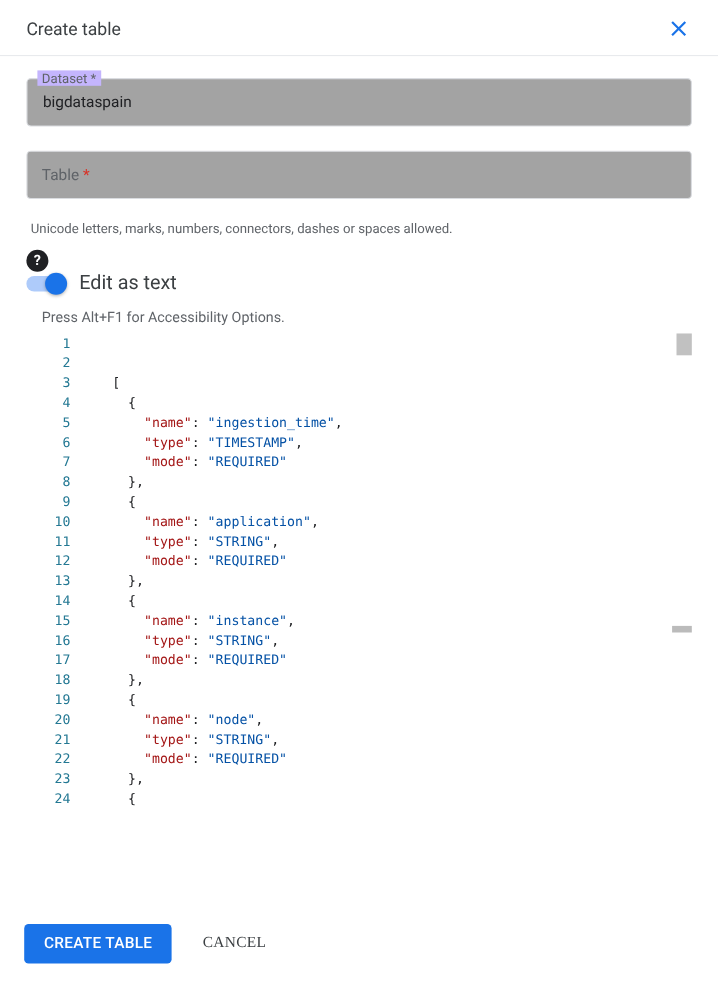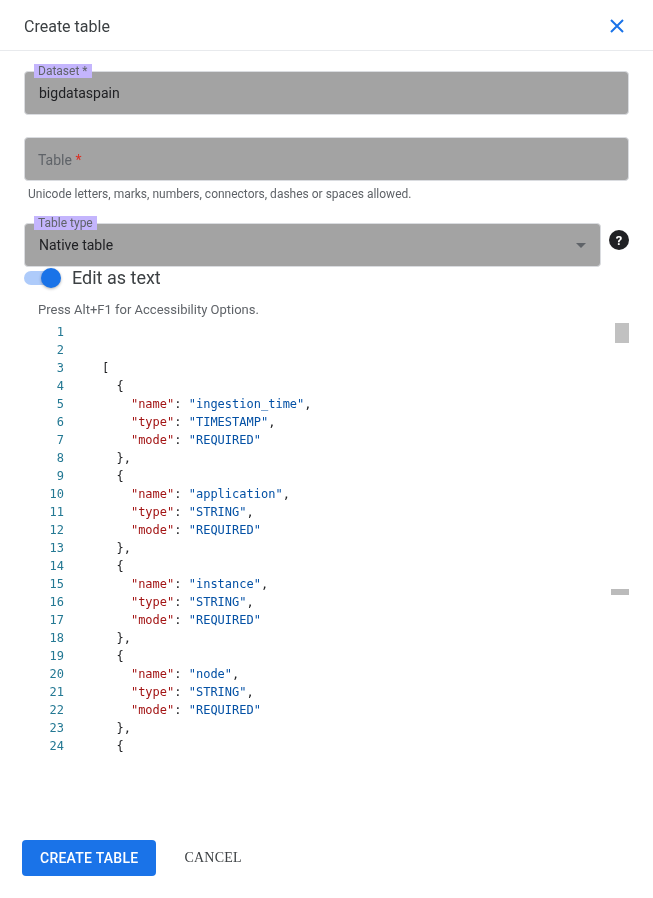--- a/index.html
+++ b/index.html
@@ -69,21 +69,21 @@
       position: absolute;
       top: 15px;
       left: 14px;
       font-size: 14px;
       color: #5f6368;
       pointer-events: none;
     }
     .helper {
       font-size: 12px;
       color: #5f6368;
-      margin: 6px 0 12px 4px;
+      margin: 20px 0 12px 4px;
     }
     .select-wrap {
       display: flex;
       align-items: center;
       gap: 8px;
     }
     .select-wrap .outlined-field {
       flex: 1;
       display: flex;
       justify-content: space-between;
@@ -244,27 +244,20 @@
     <input class="outlined-field" value="bigdataspain" style="">
   </div>
 
   <div class="field-wrap" style="margin-top:22px">
     <input class="outlined-field" style="">
     <div class="placeholder-label"><span>Table</span> <span class="req-star">*</span></div>
   </div>
   <div class="helper">Unicode letters, marks, numbers, connectors, dashes or spaces allowed.</div>
 
   <div class="select-wrap">
-    <div class="field-wrap">
-      <div class="floating-label">Table type</div>
-      <div class="outlined-field">
-        <span>Native table</span>
-        <span class="caret"></span>
-      </div>
-    </div>
     <div class="help-circle">?</div>
   </div>
 
 
   <div class="toggle-row">
     <div class="switch">
       <div class="switch-thumb"></div>
     </div>
     <span class="toggle-label">Edit as text</span>
   </div>

